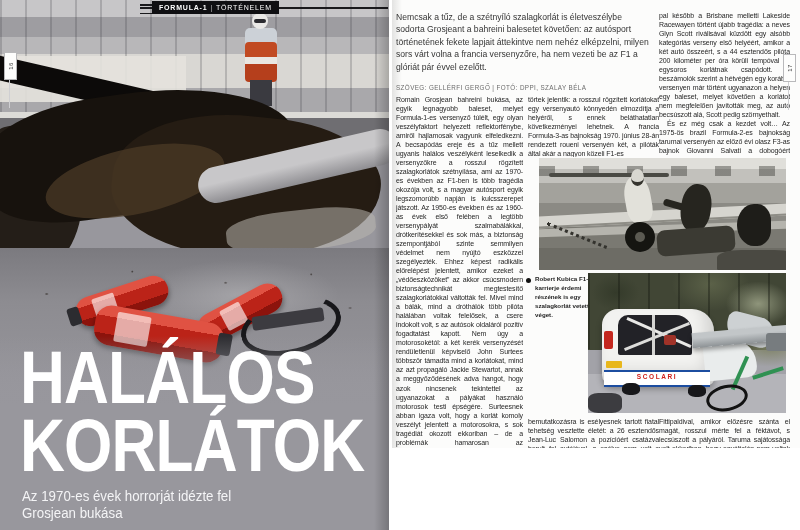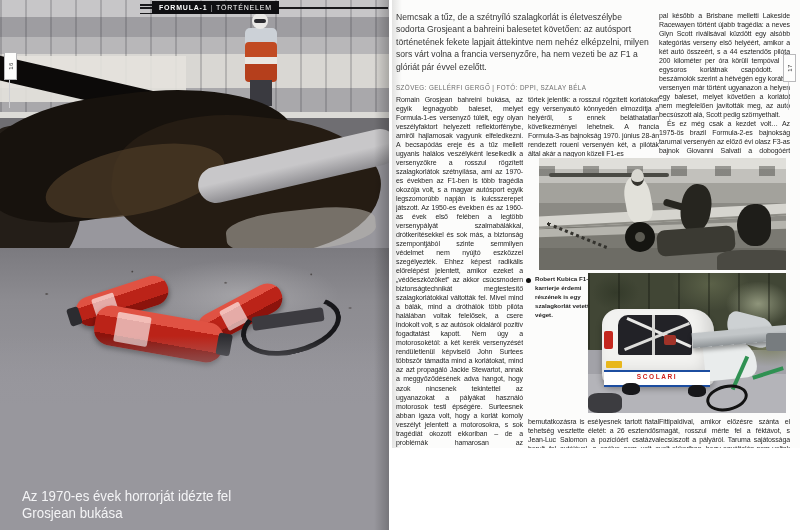--- a/index.html
+++ b/index.html
@@ -199,20 +199,24 @@
     </div>
     <div class="abs ext ext2">
       <div class="ext-label" style="left:16%;width:26%;"></div>
       <div class="ext-cap" style="right:-8px;top:8px;width:14px;height:22px;"></div>
     </div>
     <div class="abs hose"></div>
     <div class="abs bracket"></div>
 
     <div class="abs gray-fade"></div>
 
+    <div class="abs title-block">
+      <span class="title-line">HALÁLOS</span>
+      <span class="title-line">KORLÁTOK</span>
+    </div>
     <div class="abs subtitle-block">
       <span class="subtitle-line">Az 1970-es évek horrorját idézte fel</span>
       <span class="subtitle-line">Grosjean bukása</span>
     </div>
 
     <div class="abs tag-rule"></div>
     <div class="abs tag-stub"></div>
     <div class="abs section-tag">
       <span class="bold">FORMULA-1</span><span class="sep">|</span><span>TÖRTÉNELEM</span>
     </div>

